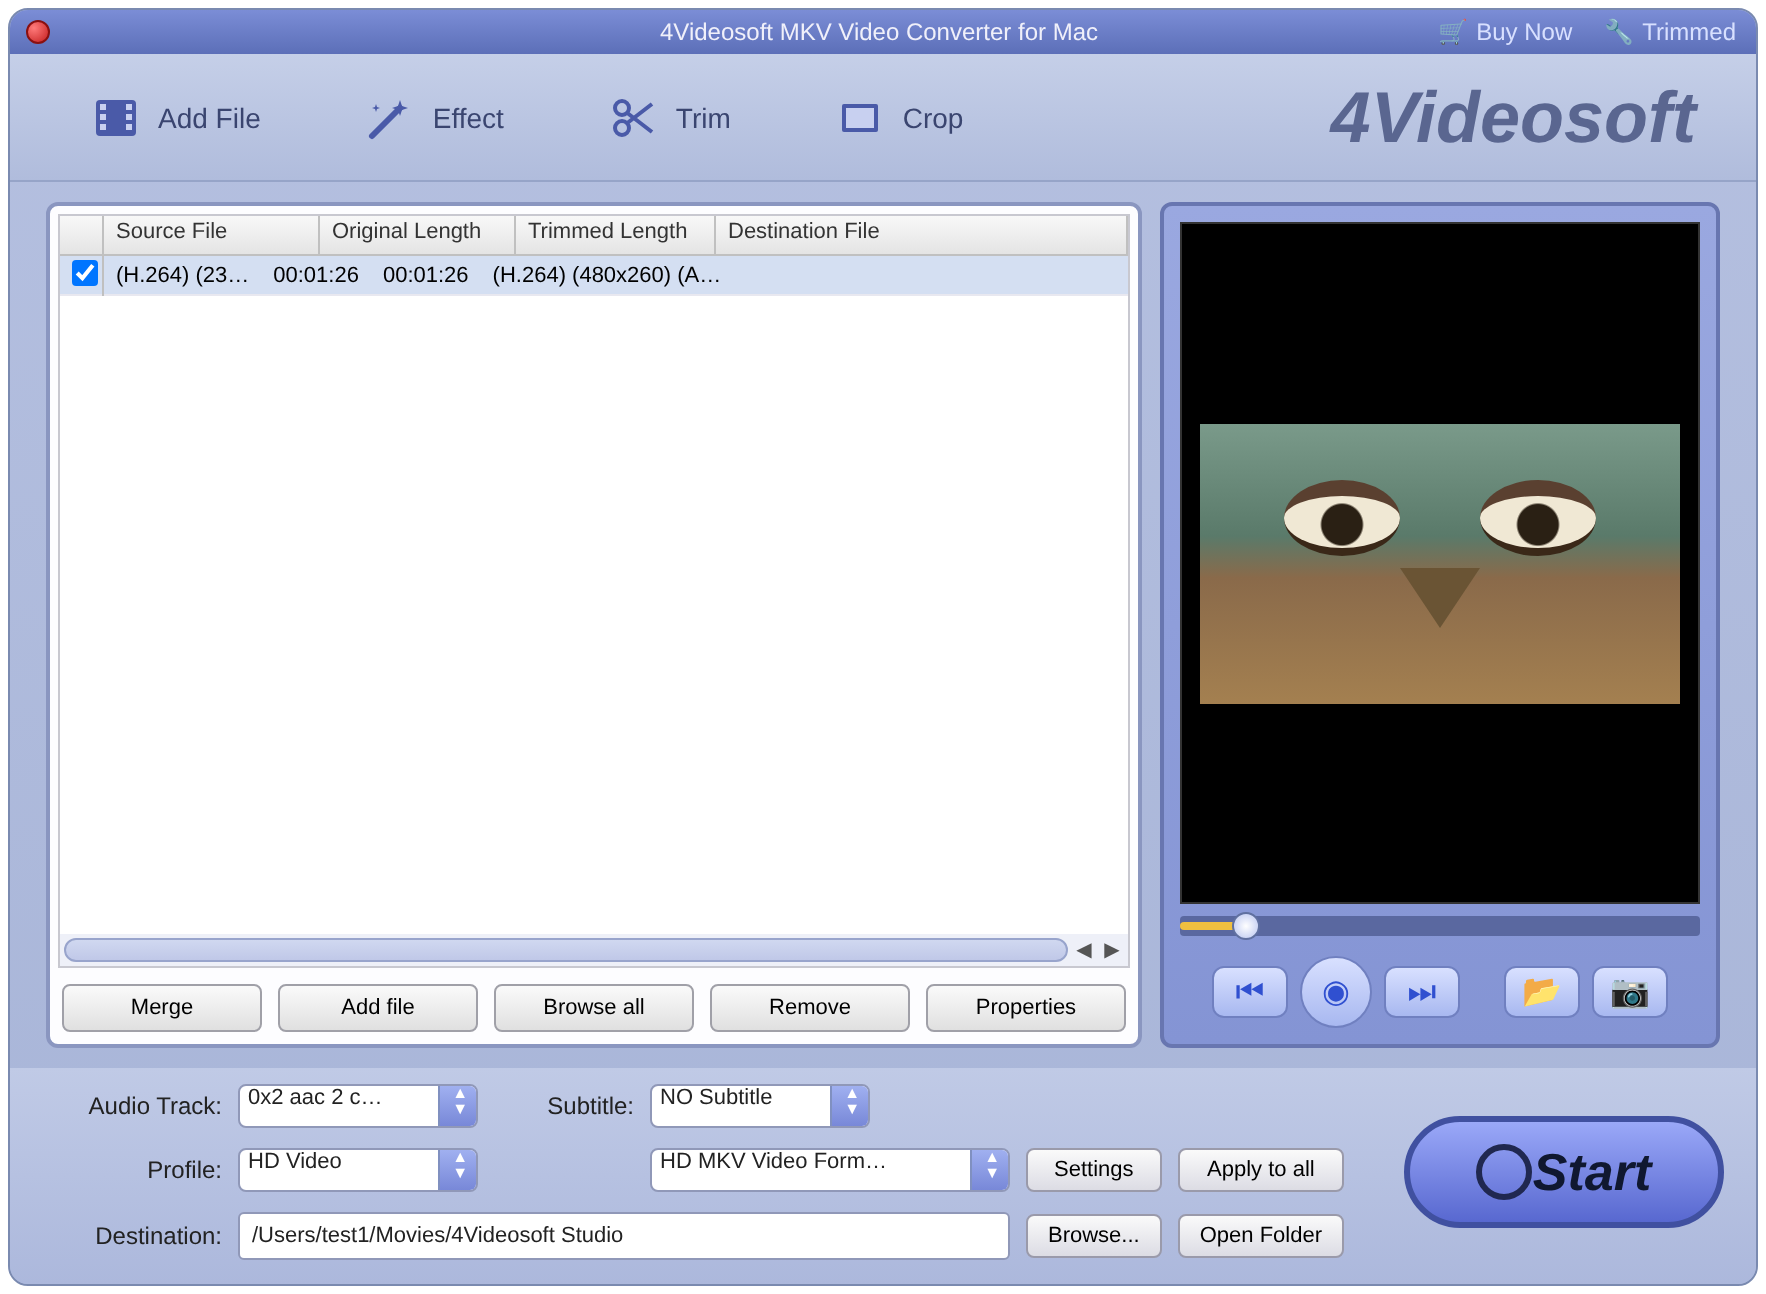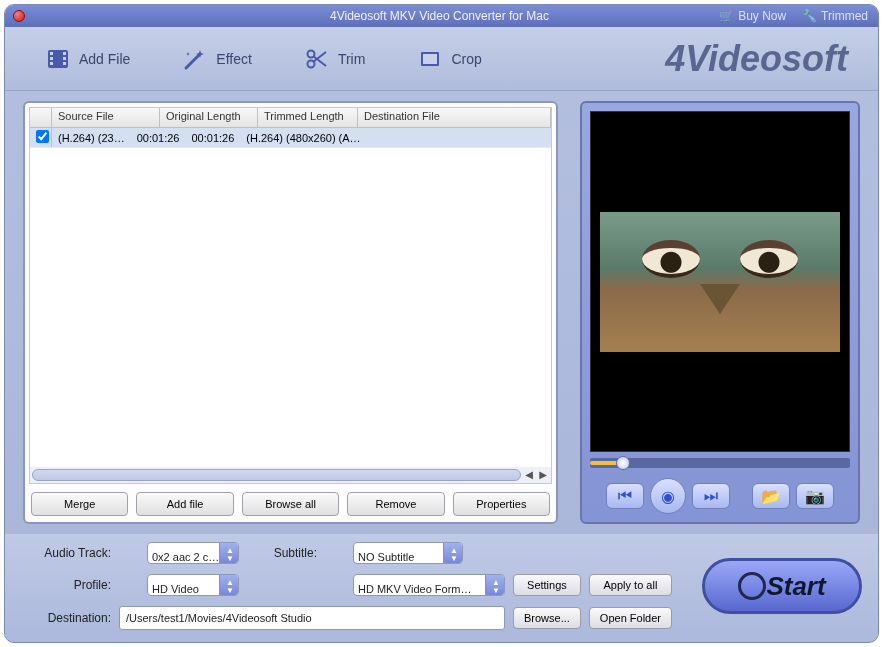--- a/index.html
+++ b/index.html
@@ -7,21 +7,21 @@
 .window { width: 875px; height: 639px; background: linear-gradient(#b5c0e0, #a8b5d8); border: 1px solid #7a8ab0; border-radius: 10px; overflow: hidden; display: flex; flex-direction: column; }
 .titlebar { height: 22px; background: linear-gradient(#7b8dd6, #5c6fb8); display: flex; align-items: center; padding: 0 8px; position: relative; }
 .close-dot { width: 12px; height: 12px; border-radius: 50%; background: radial-gradient(circle at 30% 30%, #ff7b7b, #c41e1e); border: 1px solid #8a1010; }
 .title-text { position: absolute; left: 0; right: 4px; text-align: center; font-size: 12px; color: #f0f0fa; }
 .title-links { position: absolute; right: 10px; display: flex; gap: 16px; font-size: 12px; }
 .title-links a { color: #d8e0ff; text-decoration: none; display: flex; align-items: center; gap: 4px; }
 .toolbar { height: 64px; display: flex; align-items: center; gap: 32px; padding: 0 30px; background: linear-gradient(#c5cfe8, #b0bcdc); border-bottom: 1px solid #96a4c8; }
 .tool-btn { display: flex; align-items: center; gap: 8px; font-size: 14px; color: #3a4570; cursor: pointer; padding: 6px 10px; border-radius: 6px; }
 .tool-icon { width: 26px; height: 26px; display: flex; align-items: center; justify-content: center; }
 .brand { margin-left: auto; font-size: 36px; font-style: italic; color: #5a6690; font-weight: bold; }
-.content { flex: 1; display: flex; gap: 22px; padding: 10px 18px; }
+.content { flex: 1; display: flex; gap: 9px; padding: 10px 18px; }
 .list-panel { flex: 1; background: #fdfdff; border: 2px solid #8a96c0; border-radius: 6px; display: flex; flex-direction: column; padding: 4px; }
 .table-area { flex: 1; display: flex; flex-direction: column; border: 1px solid #c8c8d0; background: #fff; }
 .thead { display: flex; background: linear-gradient(#f8f8f8, #e4e4e4); height: 20px; font-size: 11px; color: #333; border-bottom: 1px solid #c0c0c0; }
 .th { padding: 2px 6px; border-right: 1px solid #c0c0c0; overflow: hidden; white-space: nowrap; }
 .th.chk { width: 22px; }
 .th.c1 { width: 108px; }
 .th.c2 { width: 98px; }
 .th.c3 { width: 100px; }
 .th.c4 { flex: 1; }
 .trow { display: flex; height: 20px; font-size: 11px; background: #d4dff2; border-bottom: 1px solid #e8e8f0; align-items: center; }
@@ -43,21 +43,21 @@
 .progress-knob { position: absolute; left: 26px; top: -2px; width: 14px; height: 14px; background: radial-gradient(#fff,#b8c4f0); border: 1px solid #6070a0; border-radius: 50%; }
 .progress-fill { position: absolute; left: 0; top: 3px; height: 4px; width: 30px; background: #f0c040; border-radius: 2px; }
 .player-controls { display: flex; align-items: center; gap: 6px; margin-top: 10px; justify-content: center; }
 .pbtn { height: 26px; background: linear-gradient(#d8e0ff,#a8b8f0); border: 1px solid #7080c0; border-radius: 6px; display: flex; align-items: center; justify-content: center; color: #3050d0; cursor: pointer; }
 .pbtn.wide { width: 38px; }
 .pbtn.play { width: 36px; height: 36px; border-radius: 50%; font-size: 16px; }
 .spacer { width: 10px; }
 .bottom { padding: 8px 20px 12px; background: linear-gradient(#c0cae6, #acb8dc); display: flex; gap: 20px; }
 .settings-grid { flex: 1; display: grid; grid-template-columns: 86px 120px 70px 180px auto auto; gap: 10px 8px; align-items: center; font-size: 12px; color: #222; }
 .label { text-align: right; }
-.combo { height: 22px; background: #fff; border: 1px solid #9098b8; border-radius: 4px; display: flex; align-items: flex-end; padding: 0 4px; font-size: 11px; position: relative; overflow: hidden; white-space: nowrap; margin-left: 28px; }
+.combo { height: 22px; background: #fff; border: 1px solid #9098b8; border-radius: 4px; display: flex; align-items: flex-start; padding: 0 4px; font-size: 11px; position: relative; overflow: hidden; white-space: nowrap; }
 .combo::after { content: ""; position: absolute; right: 0; top: 0; width: 18px; height: 100%; background: linear-gradient(#a0b0f0,#7888d8); border-left: 1px solid #8090c0; }
 .combo-arrows { position: absolute; right: 4px; font-size: 8px; line-height: 8px; color: #fff; z-index: 1; }
 .textfield { height: 24px; background: #fff; border: 1px solid #9098b8; border-radius: 3px; padding: 0 6px; font-size: 11px; display: flex; align-items: center; }
 .sbtn { height: 22px; padding: 0 10px; font-size: 11px; background: linear-gradient(#fafafa,#dcdce4); border: 1px solid #9a9aaa; border-radius: 4px; cursor: pointer; white-space: nowrap; }
 .start-wrap { display: flex; align-items: center; padding-left: 10px; }
 .start-btn { width: 160px; height: 56px; border-radius: 28px; background: linear-gradient(#9aa8f8,#5868d0); border: 3px solid #4050a0; display: flex; align-items: center; justify-content: center; gap: 0; font-size: 26px; font-weight: bold; color: #101830; cursor: pointer; font-style: italic; }
 .start-icon { width: 28px; height: 28px; border: 3px solid #202850; border-radius: 50%; position: relative; }
 .start-icon::before, .start-icon::after { content: ""; position: absolute; width: 0; height: 0; }
 svg { display: block; }
 </style>

